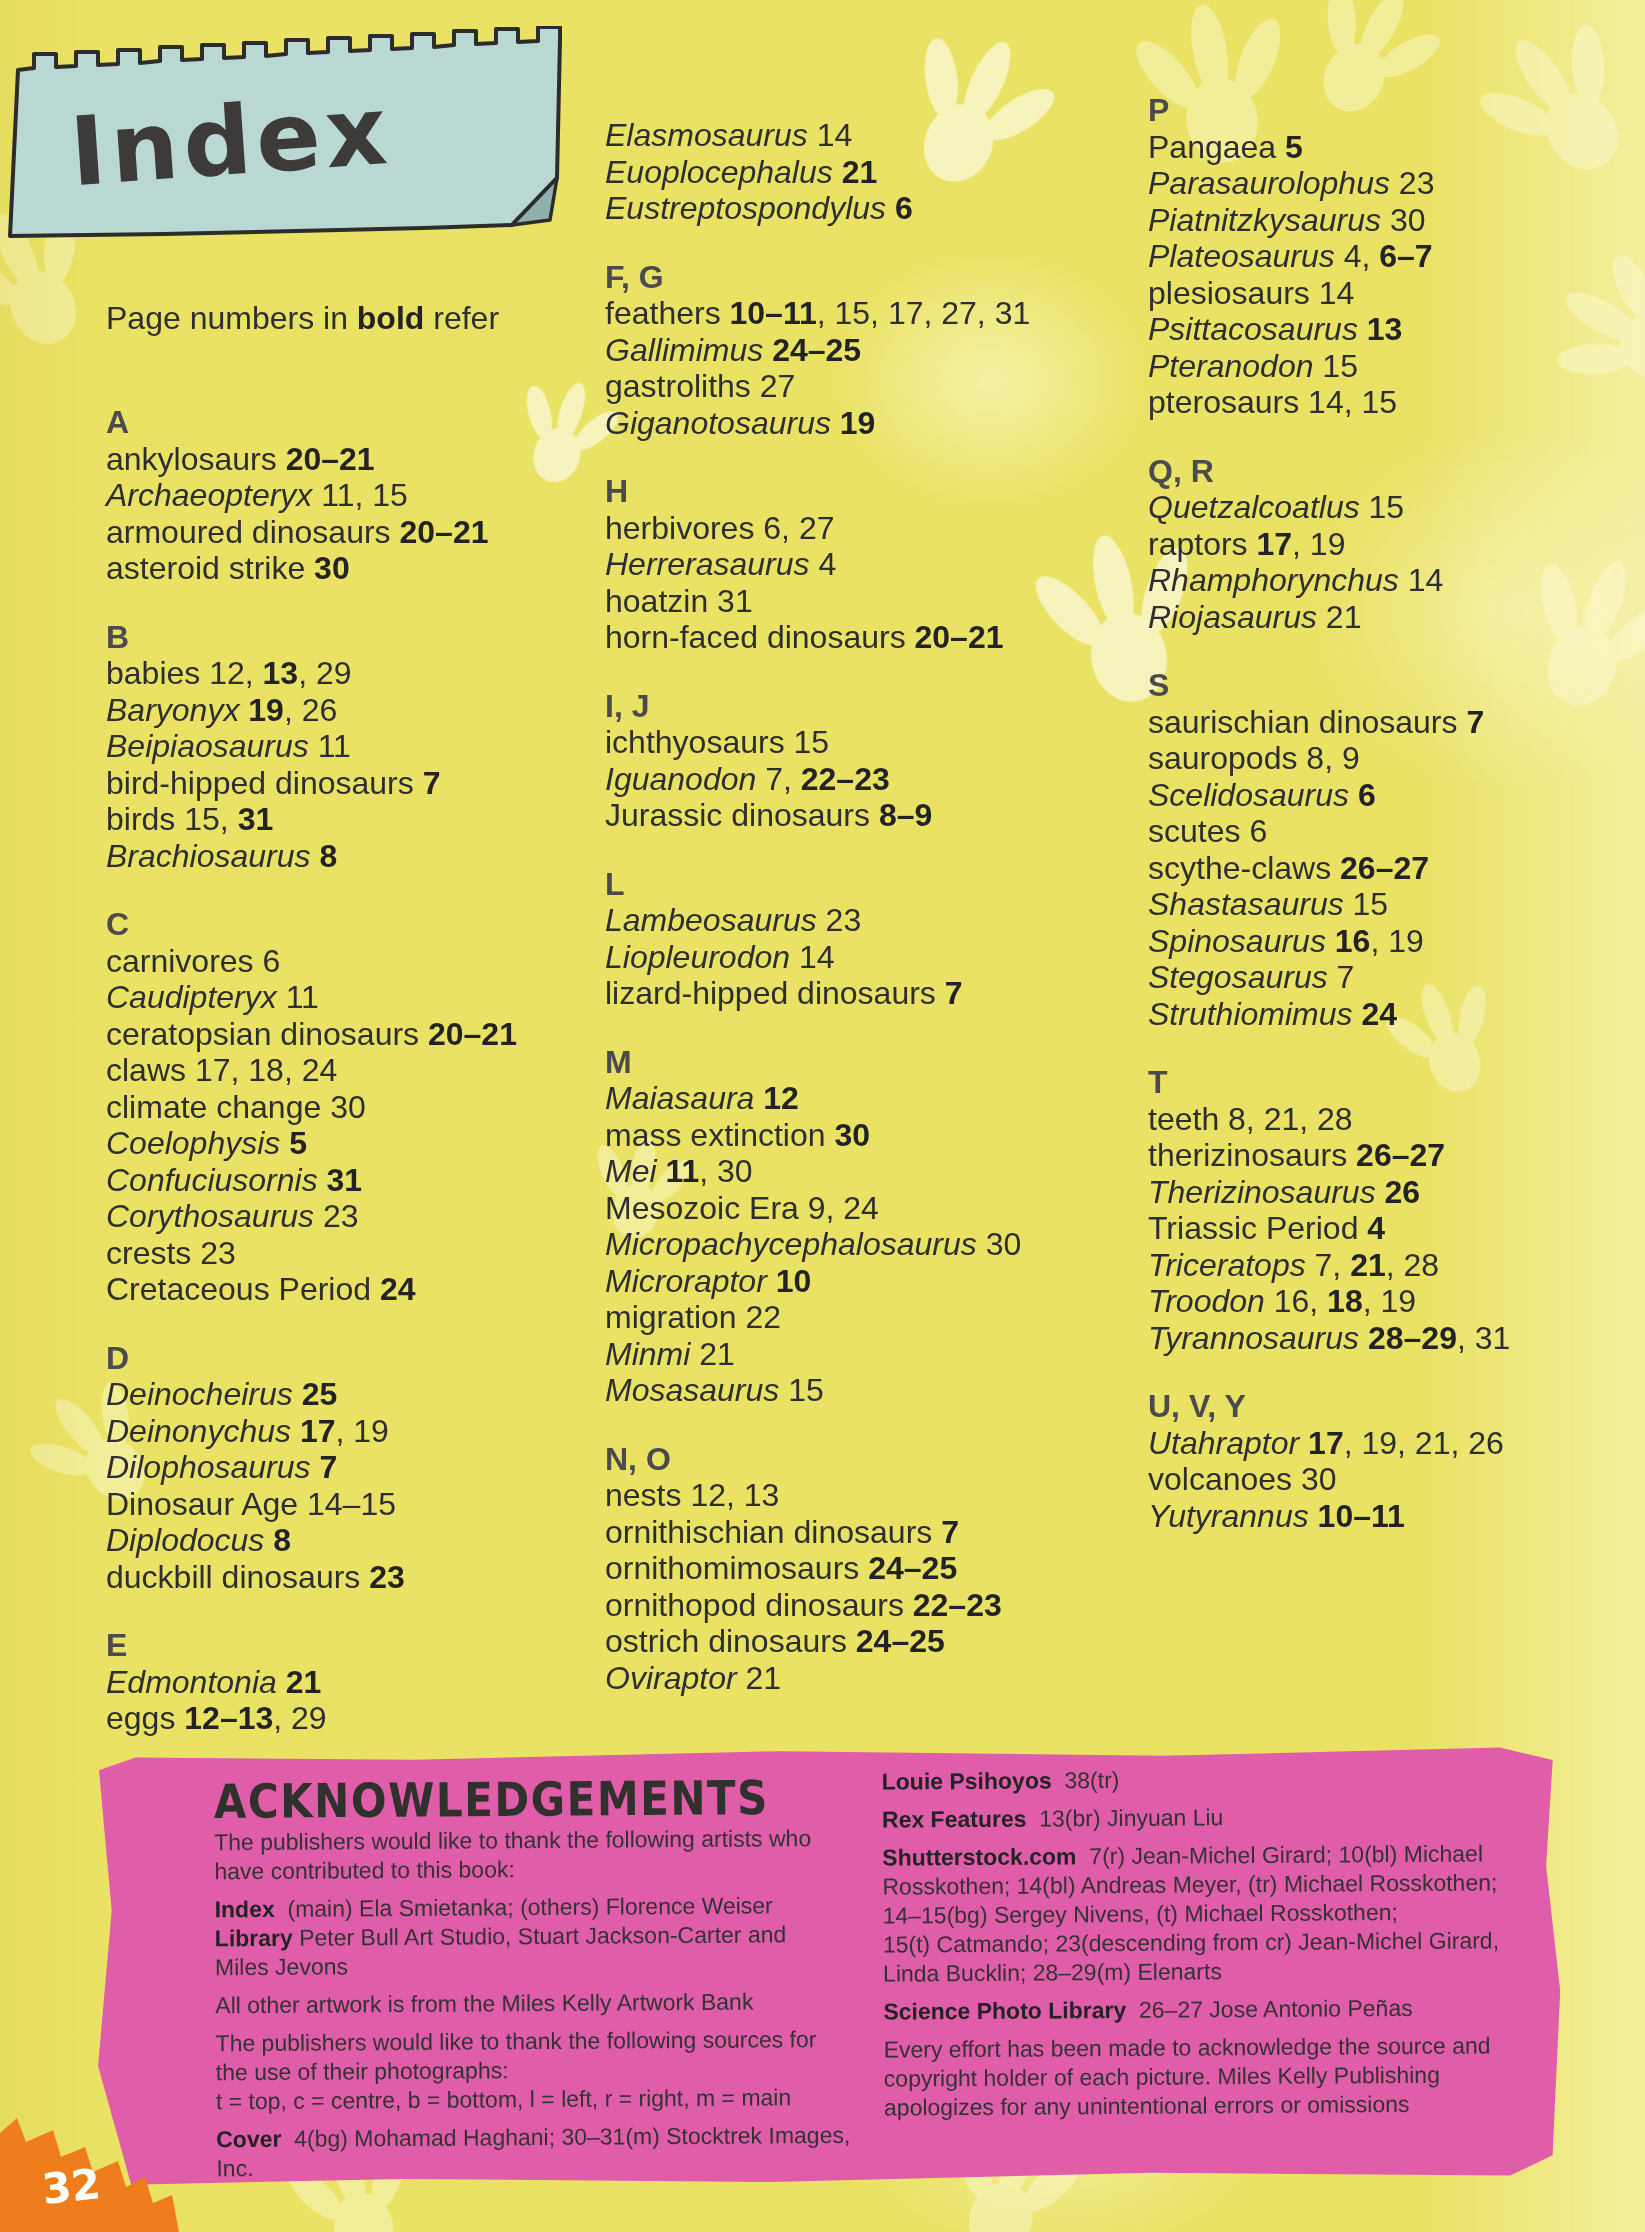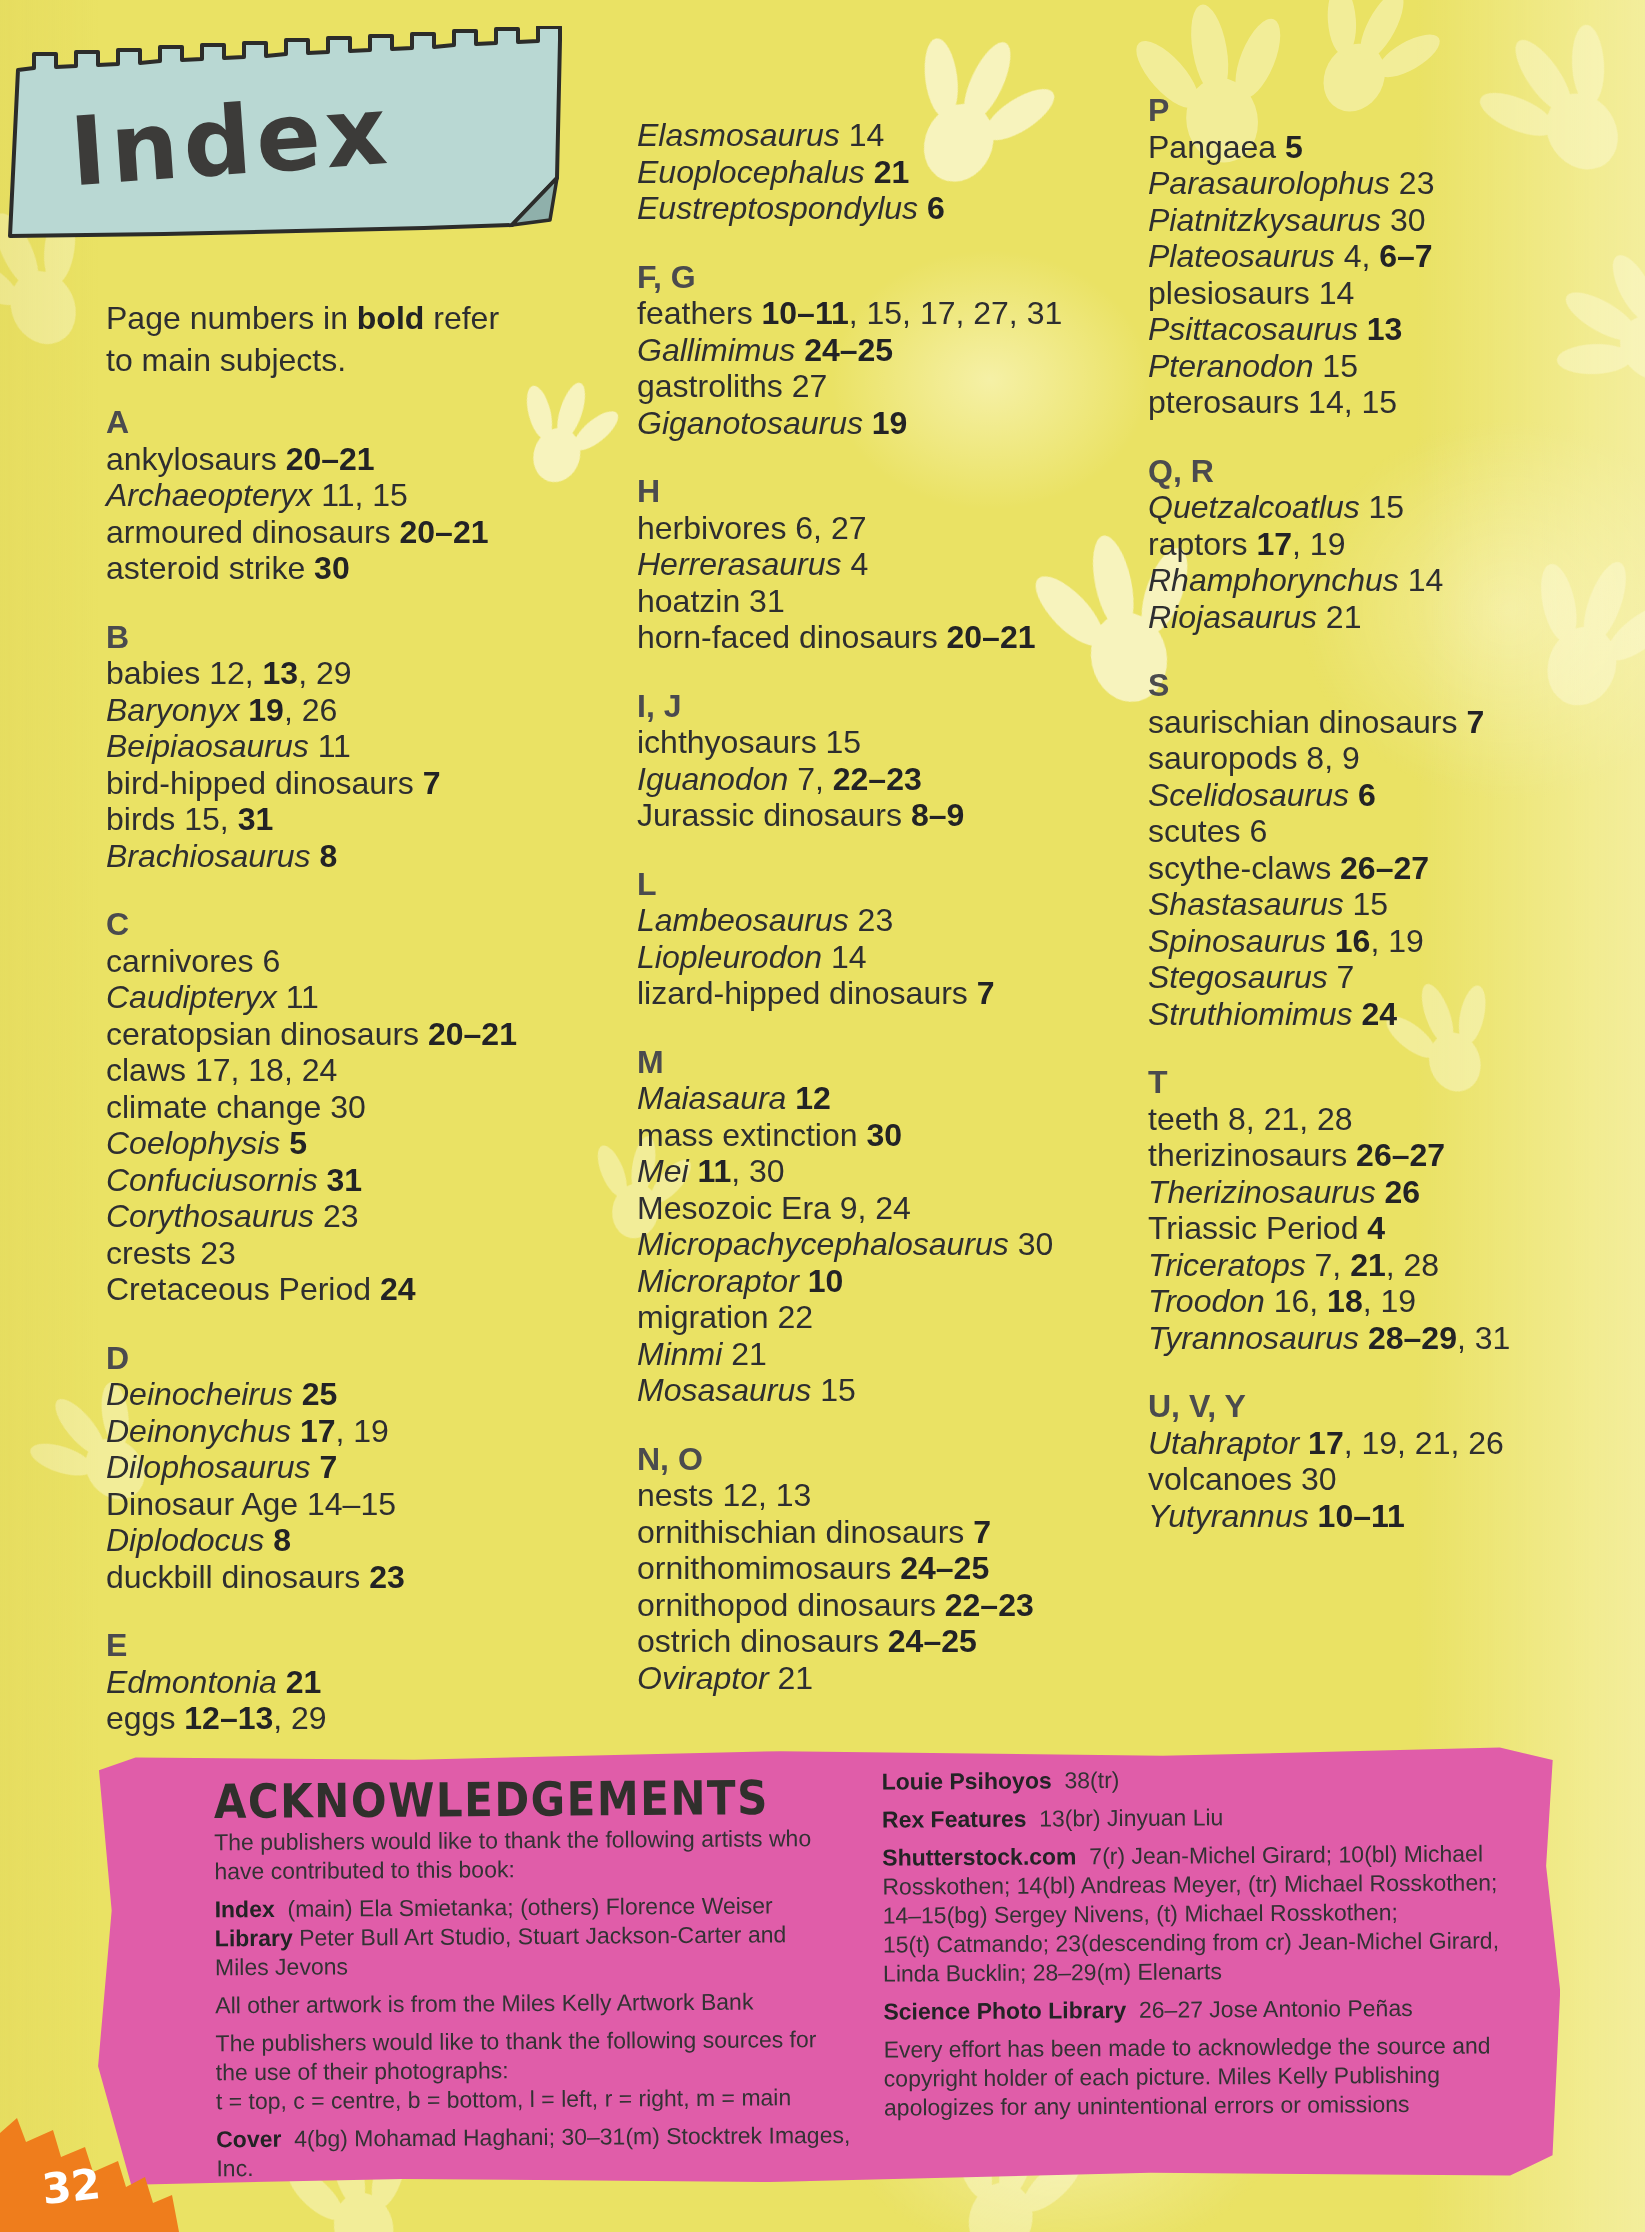--- a/index.html
+++ b/index.html
@@ -26,21 +26,21 @@
     transform:rotate(-4deg);
   }
 
   .intro{
     position:absolute;left:106px;top:297px;
     font-size:32px;line-height:42px;color:#2e2e30;white-space:pre;
   }
 
   .idx-col{position:absolute;font-size:32px;line-height:36.5px;color:#2e2e30;white-space:pre;}
   #col1{left:106px;top:404px;}
-  #col2{left:605px;top:117px;margin-left:32px;}
+  #col2{left:605px;top:117px;}
   #col3{left:1148px;top:92px;}
   .section{margin-top:32px;}
   .idx-col > .section:first-child{margin-top:0;}
   .sec-letter{font-weight:700;color:#4b4b4e;}
   .seg-b{font-weight:700;color:#232325;}
   .seg-i{font-style:italic;}
 
   .ack-box{
     position:absolute;left:93px;top:1750px;width:1467px;height:432px;
     background:#e05da9;
@@ -111,21 +111,21 @@
              L156,35 L156,21 L178,21 L178,34 L198,33 L198,19 L220,19 L220,32 L240,31 L240,17 L262,17 L262,30
              L282,28 L282,14 L304,14 L304,27 L324,26 L324,12 L346,12 L346,25 L366,24 L366,10 L388,10 L388,23
              L408,22 L408,8 L430,8 L430,21 L450,19 L450,5 L472,5 L472,18 L492,17 L492,3 L514,3 L514,16
              L534,15 L534,1 L556,1 L556,14
              L553,152 L508,199 L420,202 L160,208 L6,210 Z" fill="#b9d8d3" stroke="#2c2c2a" stroke-width="4" stroke-linejoin="round"></path>
     <path d="M553,152 L508,199 L546,194 Z" fill="#8fb0ab" stroke="#2c2c2a" stroke-width="3.5" stroke-linejoin="round"></path>
   </svg>
   <div class="index-title">Index</div>
 </div>
 
-<div class="intro"><div><span>Page numbers in </span><span class="seg-b">bold</span><span> refer</span></div><div><span>to main subjects.</span></div></div>
+<div class="intro"><div><span>Page numbers in </span><span class="seg-b">bold</span><span> refer</span></div></div>
 
 <div class="idx-col" id="col1"><div class="section"><div class="sec-letter">A</div><div class="entry"><span>ankylosaurs </span><span class="seg-b">20–21</span></div><div class="entry"><span class="seg-i">Archaeopteryx </span><span>11, 15</span></div><div class="entry"><span>armoured dinosaurs </span><span class="seg-b">20–21</span></div><div class="entry"><span>asteroid strike </span><span class="seg-b">30</span></div></div><div class="section"><div class="sec-letter">B</div><div class="entry"><span>babies 12, </span><span class="seg-b">13</span><span>, 29</span></div><div class="entry"><span class="seg-i">Baryonyx </span><span class="seg-b">19</span><span>, 26</span></div><div class="entry"><span class="seg-i">Beipiaosaurus </span><span>11</span></div><div class="entry"><span>bird-hipped dinosaurs </span><span class="seg-b">7</span></div><div class="entry"><span>birds 15, </span><span class="seg-b">31</span></div><div class="entry"><span class="seg-i">Brachiosaurus </span><span class="seg-b">8</span></div></div><div class="section"><div class="sec-letter">C</div><div class="entry"><span>carnivores 6</span></div><div class="entry"><span class="seg-i">Caudipteryx </span><span>11</span></div><div class="entry"><span>ceratopsian dinosaurs </span><span class="seg-b">20–21</span></div><div class="entry"><span>claws 17, 18, 24</span></div><div class="entry"><span>climate change 30</span></div><div class="entry"><span class="seg-i">Coelophysis </span><span class="seg-b">5</span></div><div class="entry"><span class="seg-i">Confuciusornis </span><span class="seg-b">31</span></div><div class="entry"><span class="seg-i">Corythosaurus </span><span>23</span></div><div class="entry"><span>crests 23</span></div><div class="entry"><span>Cretaceous Period </span><span class="seg-b">24</span></div></div><div class="section"><div class="sec-letter">D</div><div class="entry"><span class="seg-i">Deinocheirus </span><span class="seg-b">25</span></div><div class="entry"><span class="seg-i">Deinonychus </span><span class="seg-b">17</span><span>, 19</span></div><div class="entry"><span class="seg-i">Dilophosaurus </span><span class="seg-b">7</span></div><div class="entry"><span>Dinosaur Age 14–15</span></div><div class="entry"><span class="seg-i">Diplodocus </span><span class="seg-b">8</span></div><div class="entry"><span>duckbill dinosaurs </span><span class="seg-b">23</span></div></div><div class="section"><div class="sec-letter">E</div><div class="entry"><span class="seg-i">Edmontonia </span><span class="seg-b">21</span></div><div class="entry"><span>eggs </span><span class="seg-b">12–13</span><span>, 29</span></div></div></div>
 <div class="idx-col" id="col2"><div class="section"><div class="entry"><span class="seg-i">Elasmosaurus </span><span>14</span></div><div class="entry"><span class="seg-i">Euoplocephalus </span><span class="seg-b">21</span></div><div class="entry"><span class="seg-i">Eustreptospondylus </span><span class="seg-b">6</span></div></div><div class="section"><div class="sec-letter">F, G</div><div class="entry"><span>feathers </span><span class="seg-b">10–11</span><span>, 15, 17, 27, 31</span></div><div class="entry"><span class="seg-i">Gallimimus </span><span class="seg-b">24–25</span></div><div class="entry"><span>gastroliths 27</span></div><div class="entry"><span class="seg-i">Giganotosaurus </span><span class="seg-b">19</span></div></div><div class="section"><div class="sec-letter">H</div><div class="entry"><span>herbivores 6, 27</span></div><div class="entry"><span class="seg-i">Herrerasaurus </span><span>4</span></div><div class="entry"><span>hoatzin 31</span></div><div class="entry"><span>horn-faced dinosaurs </span><span class="seg-b">20–21</span></div></div><div class="section"><div class="sec-letter">I, J</div><div class="entry"><span>ichthyosaurs 15</span></div><div class="entry"><span class="seg-i">Iguanodon </span><span>7, </span><span class="seg-b">22–23</span></div><div class="entry"><span>Jurassic dinosaurs </span><span class="seg-b">8–9</span></div></div><div class="section"><div class="sec-letter">L</div><div class="entry"><span class="seg-i">Lambeosaurus </span><span>23</span></div><div class="entry"><span class="seg-i">Liopleurodon </span><span>14</span></div><div class="entry"><span>lizard-hipped dinosaurs </span><span class="seg-b">7</span></div></div><div class="section"><div class="sec-letter">M</div><div class="entry"><span class="seg-i">Maiasaura </span><span class="seg-b">12</span></div><div class="entry"><span>mass extinction </span><span class="seg-b">30</span></div><div class="entry"><span class="seg-i">Mei </span><span class="seg-b">11</span><span>, 30</span></div><div class="entry"><span>Mesozoic Era 9, 24</span></div><div class="entry"><span class="seg-i">Micropachycephalosaurus </span><span>30</span></div><div class="entry"><span class="seg-i">Microraptor </span><span class="seg-b">10</span></div><div class="entry"><span>migration 22</span></div><div class="entry"><span class="seg-i">Minmi </span><span>21</span></div><div class="entry"><span class="seg-i">Mosasaurus </span><span>15</span></div></div><div class="section"><div class="sec-letter">N, O</div><div class="entry"><span>nests 12, 13</span></div><div class="entry"><span>ornithischian dinosaurs </span><span class="seg-b">7</span></div><div class="entry"><span>ornithomimosaurs </span><span class="seg-b">24–25</span></div><div class="entry"><span>ornithopod dinosaurs </span><span class="seg-b">22–23</span></div><div class="entry"><span>ostrich dinosaurs </span><span class="seg-b">24–25</span></div><div class="entry"><span class="seg-i">Oviraptor </span><span>21</span></div></div></div>
 <div class="idx-col" id="col3"><div class="section"><div class="sec-letter">P</div><div class="entry"><span>Pangaea </span><span class="seg-b">5</span></div><div class="entry"><span class="seg-i">Parasaurolophus </span><span>23</span></div><div class="entry"><span class="seg-i">Piatnitzkysaurus </span><span>30</span></div><div class="entry"><span class="seg-i">Plateosaurus </span><span>4, </span><span class="seg-b">6–7</span></div><div class="entry"><span>plesiosaurs 14</span></div><div class="entry"><span class="seg-i">Psittacosaurus </span><span class="seg-b">13</span></div><div class="entry"><span class="seg-i">Pteranodon </span><span>15</span></div><div class="entry"><span>pterosaurs 14, 15</span></div></div><div class="section"><div class="sec-letter">Q, R</div><div class="entry"><span class="seg-i">Quetzalcoatlus </span><span>15</span></div><div class="entry"><span>raptors </span><span class="seg-b">17</span><span>, 19</span></div><div class="entry"><span class="seg-i">Rhamphorynchus </span><span>14</span></div><div class="entry"><span class="seg-i">Riojasaurus </span><span>21</span></div></div><div class="section"><div class="sec-letter">S</div><div class="entry"><span>saurischian dinosaurs </span><span class="seg-b">7</span></div><div class="entry"><span>sauropods 8, 9</span></div><div class="entry"><span class="seg-i">Scelidosaurus </span><span class="seg-b">6</span></div><div class="entry"><span>scutes 6</span></div><div class="entry"><span>scythe-claws </span><span class="seg-b">26–27</span></div><div class="entry"><span class="seg-i">Shastasaurus </span><span>15</span></div><div class="entry"><span class="seg-i">Spinosaurus </span><span class="seg-b">16</span><span>, 19</span></div><div class="entry"><span class="seg-i">Stegosaurus </span><span>7</span></div><div class="entry"><span class="seg-i">Struthiomimus </span><span class="seg-b">24</span></div></div><div class="section"><div class="sec-letter">T</div><div class="entry"><span>teeth 8, 21, 28</span></div><div class="entry"><span>therizinosaurs </span><span class="seg-b">26–27</span></div><div class="entry"><span class="seg-i">Therizinosaurus </span><span class="seg-b">26</span></div><div class="entry"><span>Triassic Period </span><span class="seg-b">4</span></div><div class="entry"><span class="seg-i">Triceratops </span><span>7, </span><span class="seg-b">21</span><span>, 28</span></div><div class="entry"><span class="seg-i">Troodon </span><span>16, </span><span class="seg-b">18</span><span>, 19</span></div><div class="entry"><span class="seg-i">Tyrannosaurus </span><span class="seg-b">28–29</span><span>, 31</span></div></div><div class="section"><div class="sec-letter">U, V, Y</div><div class="entry"><span class="seg-i">Utahraptor </span><span class="seg-b">17</span><span>, 19, 21, 26</span></div><div class="entry"><span>volcanoes 30</span></div><div class="entry"><span class="seg-i">Yutyrannus </span><span class="seg-b">10–11</span></div></div></div>
 
 <div class="ack-box">
   <div class="ack-title">ACKNOWLEDGEMENTS</div>
   <div class="ack-col" id="ack-left">
       <div class="ack-para">
         <div class="ack-line"><span>The publishers would like to thank the following artists who</span></div>

